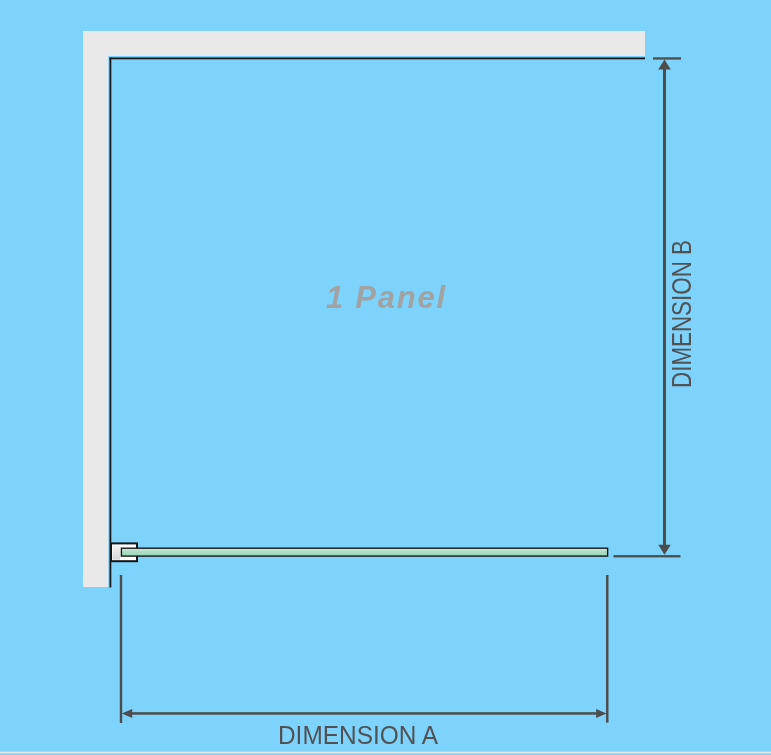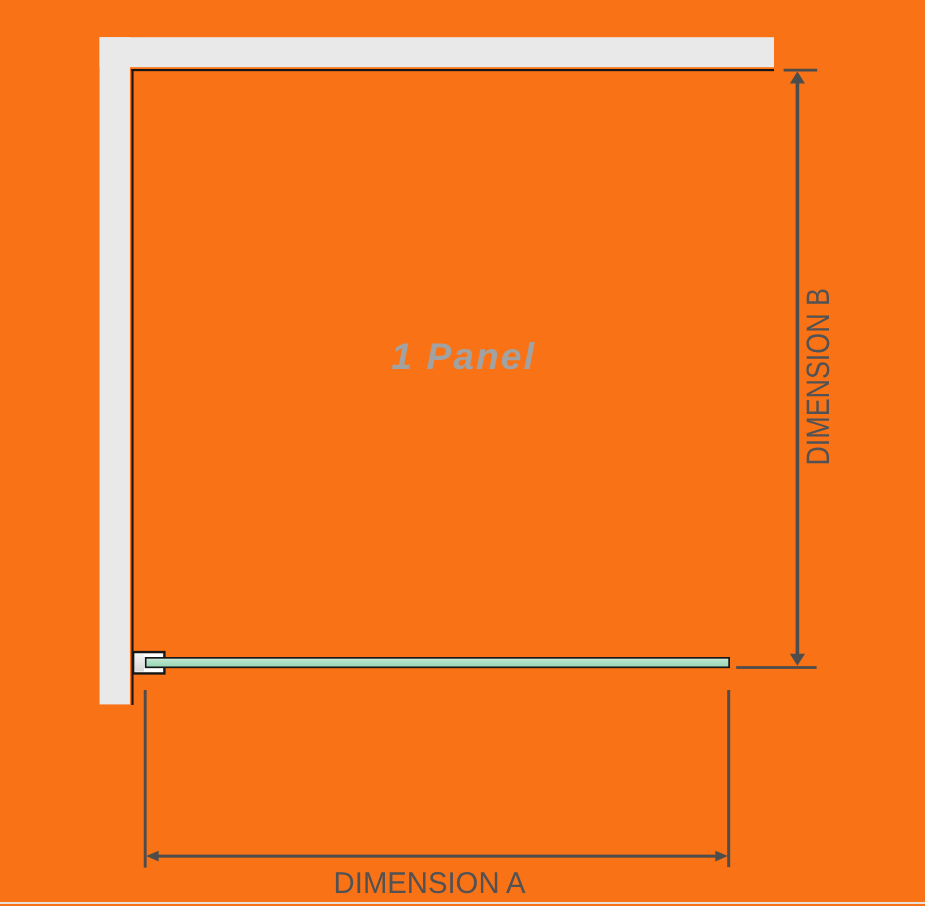--- a/index.html
+++ b/index.html
@@ -1,16 +1,16 @@
 <!DOCTYPE html>
 <html><head>
 <meta charset="utf-8">
 <style>
 html,body{margin:0;padding:0;background:#ffffff;}
-.canvas{position:relative;width:771px;height:755px;background:#f97316;overflow:hidden;}
+.canvas{position:relative;width:771px;height:755px;background:#7dd3fc;overflow:hidden;}
 svg{display:block;}
 text{font-family:"Liberation Sans",sans-serif;}
 </style>
 </head>
 <body>
 <div class="canvas">
 <svg width="771" height="755" viewBox="0 0 771 755">
   <defs>
     <linearGradient id="glassG" x1="0" y1="0" x2="0" y2="1">
       <stop offset="0" stop-color="#d8efe4"></stop>

